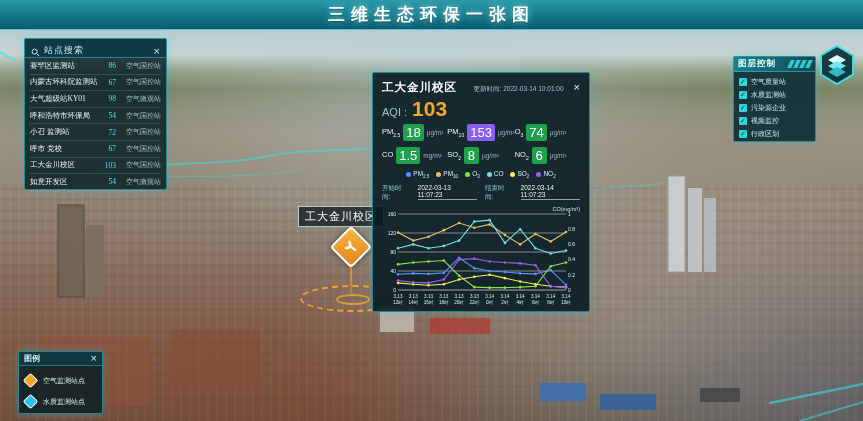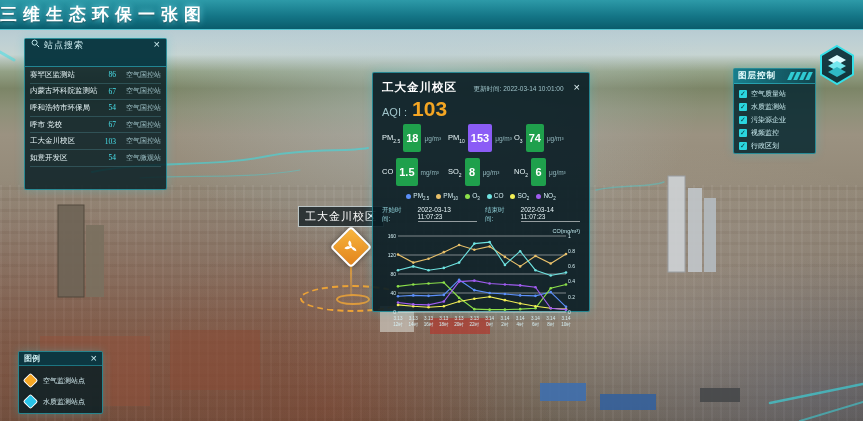--- a/index.html
+++ b/index.html
@@ -28,32 +28,32 @@
       radial-gradient(ellipse at 74% 78%, rgba(215,205,195,.30), rgba(0,0,0,0) 40%),
       radial-gradient(ellipse at 96% 94%, rgba(70,90,130,.35), rgba(0,0,0,0) 25%),
       radial-gradient(ellipse at 50% 16%, rgba(185,205,212,.45), rgba(0,0,0,0) 45%);
   }
   .map-deco { position:absolute; inset:0; z-index:1; }
 
   
   .header { position:absolute; z-index:20; left:0; top:0; width:863px; height:30px;
     background:linear-gradient(180deg,#2d9aa8 0%,#147687 55%,#0a5c6c 100%);
     border-bottom:1px solid rgba(120,235,245,.55);
-    display:flex; align-items:center; }
+    display:flex; align-items:center; justify-content:center; }
   .header .title { color:#fff; font-size:17px; font-weight:bold; letter-spacing:6px;
     text-shadow:0 0 6px rgba(130,240,255,.9), 0 1px 2px rgba(0,0,0,.6); }
 
   
   .panel { position:absolute; background:rgba(7,30,36,.84);
     border:1px solid rgba(53,210,225,.55); box-shadow:0 0 10px rgba(40,200,220,.28);
     border-radius:2px; color:#dff3f5; }
 
   
   .station-panel { left:24px; top:38px; width:143px; height:152px; z-index:6; }
-  .station-head { height:28px; background:rgba(12,58,68,.95); display:flex; align-items:flex-start;
+  .station-head { height:19px; background:rgba(12,58,68,.95); display:flex; align-items:flex-end;
     padding:0 6px; gap:4px; border-bottom:1px solid rgba(53,210,225,.5); }
   .station-head .t { font-size:9px; color:#cfeef2; letter-spacing:1px; flex:1; }
   .x-btn { color:#cfeef2; font-size:11px; line-height:1; cursor:pointer; }
   .station-rows { padding:0 5px;font-family:Liberation Serif, serif; }
   .station-row { display:flex; align-items:center; height:16.6px;
     border-bottom:1px solid rgba(110,200,214,.22); gap:3px; cursor:pointer; }
   .station-row .nm { flex:1; font-size:7.5px; color:#e8f6f8; white-space:nowrap;
     overflow:hidden; text-overflow:ellipsis; }
   .station-row .vl { font-size:7.5px; color:#49e0ea; min-width:14px; text-align:right; }
   .station-row .tp { font-size:7px; color:#9ec0c6; min-width:42px; text-align:right; }
@@ -64,37 +64,37 @@
   .pop-head { display:flex; align-items:baseline; gap:6px; }
   .pop-title { font-size:11.5px; font-weight:bold; color:#fff; letter-spacing:1px; }
   .pop-update { flex:1; font-size:6.5px; color:#9fc3c9; text-align:right; }
   .pop-close { font-size:11px; color:#e6f7f9; cursor:pointer; margin-left:4px; }
   .aqi-row { margin-top:3px; display:flex; align-items:baseline; gap:5px; }
   .aqi-label { font-size:11px; color:#9fc3c9; }
   .aqi-value { font-size:21px; font-weight:bold; color:#f5a623; line-height:1; }
   .poll-grid { margin-top:5px; display:grid; grid-template-columns:1fr 1fr 1fr; row-gap:6px; }
   .poll-item { display:flex; align-items:center; gap:3px; font-size:7.5px; }
   .poll-name { color:#e8f6f8; } .poll-name sub { font-size:5px; }
-  .poll-chip { min-width:15px; text-align:center; padding:8px 3px; border-radius:2px;
-    color:#fff; font-weight:bold; font-size:11px; }
+  .poll-chip { min-width:15px; text-align:center; padding:1px 3px; border-radius:2px;
+    color:#fff; font-weight:normal; font-size:13px; }
   .chip-good { background:#1fa04c; } .chip-moderate { background:#8b5cf6; }
   .poll-unit { color:#8fb4ba; font-size:6.5px; }
   .chart-legend { margin-top:6px; display:flex; justify-content:center; gap:7px; }
   .cl-item { display:flex; align-items:center; gap:2px; font-size:6.5px; color:#d5eef2; }
   .cl-dot { width:5px; height:5px; border-radius:50%; }
   .cl-item sub { font-size:4.5px; }
   .time-row { margin-top:5px; display:flex; gap:8px; font-size:6.5px; align-items:baseline; }
   .time-label { color:#8fd0d8; }
   .time-value { color:#e8f6f8; border-bottom:1px solid rgba(255,255,255,.55);
     padding-bottom:1px; cursor:text; }
   .chart-wrap { margin-top:2px; }
 
   
   .layer-panel { left:733px; top:56px; width:83px; height:86px; z-index:6;
-    background:rgba(10,42,50,.88);margin-top:12px; }
+    background:rgba(10,42,50,.88); }
   .layer-title-row { display:flex; align-items:center; height:15px;
     background:linear-gradient(90deg, rgba(24,130,145,.95), rgba(12,80,92,.6));
     border-bottom:1px solid rgba(53,210,225,.5); padding:0 4px; gap:2px; }
   .layer-title { font-size:8.5px; font-weight:bold; color:#eaffff; letter-spacing:1px; flex:1; }
   .stripe { width:4px; height:8px; background:#35e0e8; transform:skewX(-25deg); opacity:.85; }
   .layer-items { padding:3px 5px; }
   .layer-item { display:flex; align-items:center; gap:4px; height:13.2px; cursor:pointer; }
   .cbox { width:8px; height:8px; background:#2bd6df; border-radius:1px; display:flex;
     align-items:center; justify-content:center; font-size:7px; color:#06343b; font-weight:bold; }
   .layer-label { font-size:7px; color:#cdeef2; }
@@ -196,22 +196,32 @@
           <span class="nm">赛罕区监测站</span>
           <span class="vl">86</span>
           <span class="tp">空气国控站</span>
         </div>
         <div class="station-row">
           <span class="nm">内蒙古环科院监测站</span>
           <span class="vl">67</span>
           <span class="tp">空气国控站</span>
         </div>
         <div class="station-row">
+          <span class="nm">大气超级站KY01</span>
+          <span class="vl">98</span>
+          <span class="tp">空气微观站</span>
+        </div>
+        <div class="station-row">
           <span class="nm">呼和浩特市环保局</span>
           <span class="vl">54</span>
+          <span class="tp">空气国控站</span>
+        </div>
+        <div class="station-row">
+          <span class="nm">小召 监测站</span>
+          <span class="vl">72</span>
           <span class="tp">空气国控站</span>
         </div>
         <div class="station-row">
           <span class="nm">呼市 党校</span>
           <span class="vl">67</span>
           <span class="tp">空气国控站</span>
         </div>
         <div class="station-row">
           <span class="nm">工大金川校区</span>
           <span class="vl">103</span>

